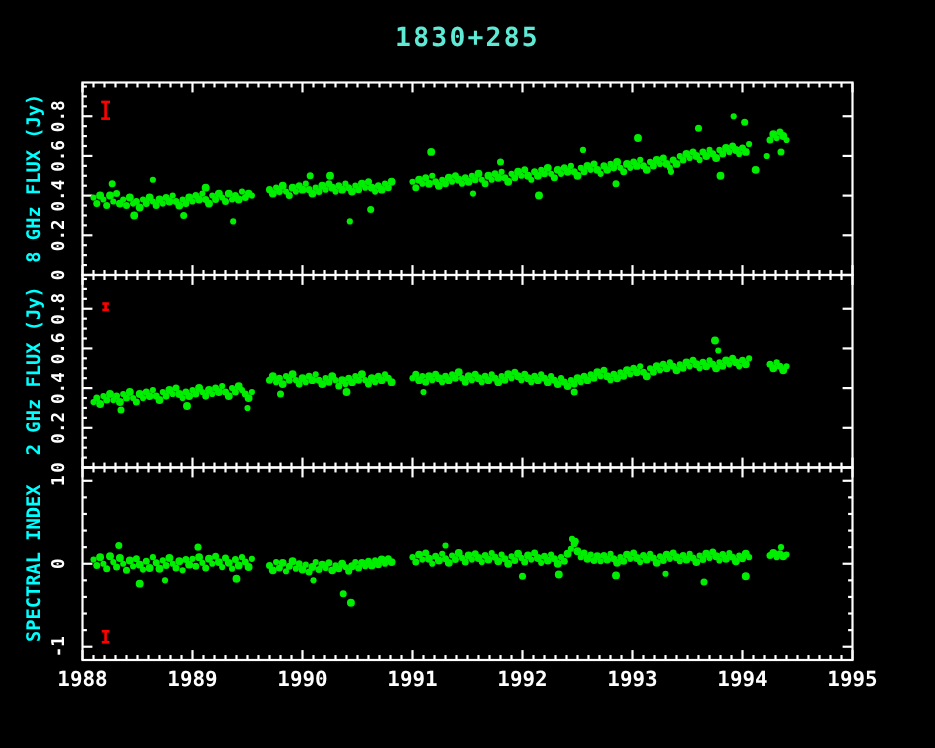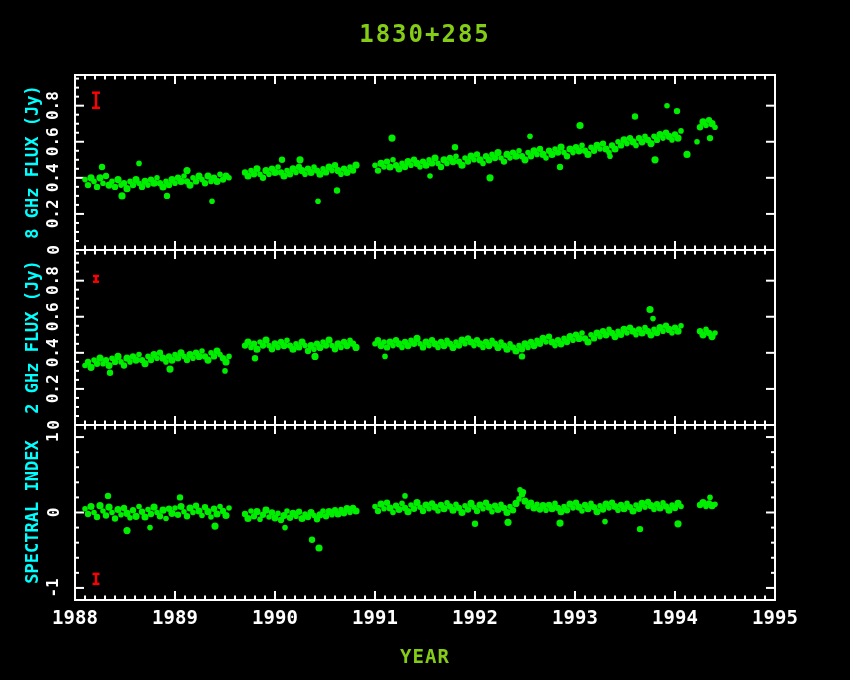--- a/index.html
+++ b/index.html
@@ -1,18 +1,18 @@
 <!DOCTYPE html>
 <html><head>
 <meta charset="utf-8">
 <style>
   html,body{margin:0;padding:0;background:#000;}
   .screen{position:relative;width:850px;height:680px;background:#000;overflow:hidden;
           font-family:"DejaVu Sans Mono",monospace;font-weight:bold;}
-  .lbl{position:absolute;color:#84cc16;white-space:nowrap;}
+  .lbl{position:absolute;color:#5eead4;white-space:nowrap;}
   .title{top:20px;left:0;width:850px;text-align:center;font-size:24px;letter-spacing:2px;}
   .xlabel{top:645px;left:0;width:850px;text-align:center;font-size:19px;letter-spacing:1px;}
   .ylabel{position:absolute;color:#00ffff;font-size:17px;width:175px;height:22px;
           text-align:center;transform:rotate(-90deg);transform-origin:center center;}
   svg{position:absolute;top:0;left:0;}
 </style>
 </head>
 <body>
 
 <div class="screen">
@@ -1201,17 +1201,16 @@
       <text x="75" y="624" fill="#ffffff" font-size="19" font-weight="bold" text-anchor="middle" font-family="&quot;DejaVu Sans Mono&quot;,monospace">1988</text>
       <text x="175" y="624" fill="#ffffff" font-size="19" font-weight="bold" text-anchor="middle" font-family="&quot;DejaVu Sans Mono&quot;,monospace">1989</text>
       <text x="275" y="624" fill="#ffffff" font-size="19" font-weight="bold" text-anchor="middle" font-family="&quot;DejaVu Sans Mono&quot;,monospace">1990</text>
       <text x="375" y="624" fill="#ffffff" font-size="19" font-weight="bold" text-anchor="middle" font-family="&quot;DejaVu Sans Mono&quot;,monospace">1991</text>
       <text x="475" y="624" fill="#ffffff" font-size="19" font-weight="bold" text-anchor="middle" font-family="&quot;DejaVu Sans Mono&quot;,monospace">1992</text>
       <text x="575" y="624" fill="#ffffff" font-size="19" font-weight="bold" text-anchor="middle" font-family="&quot;DejaVu Sans Mono&quot;,monospace">1993</text>
       <text x="675" y="624" fill="#ffffff" font-size="19" font-weight="bold" text-anchor="middle" font-family="&quot;DejaVu Sans Mono&quot;,monospace">1994</text>
       <text x="775" y="624" fill="#ffffff" font-size="19" font-weight="bold" text-anchor="middle" font-family="&quot;DejaVu Sans Mono&quot;,monospace">1995</text>
     </svg>
   <div class="lbl title">1830+285</div>
-  <div class="lbl xlabel">YEAR</div>
   <div class="ylabel" style="left:-55px;top:151px;">8 GHz FLUX (Jy)</div>
   <div class="ylabel" style="left:-55px;top:326px;">2 GHz FLUX (Jy)</div>
   <div class="ylabel" style="left:-55px;top:501px;">SPECTRAL INDEX</div>
 </div>
 
 </body></html>

